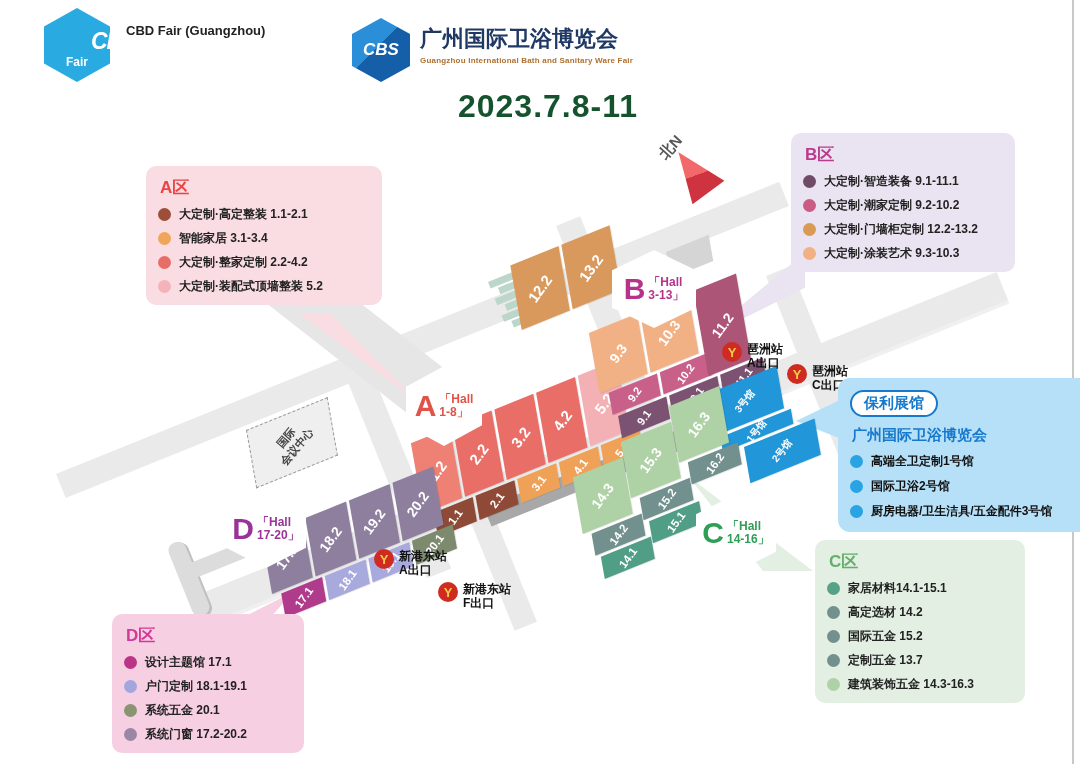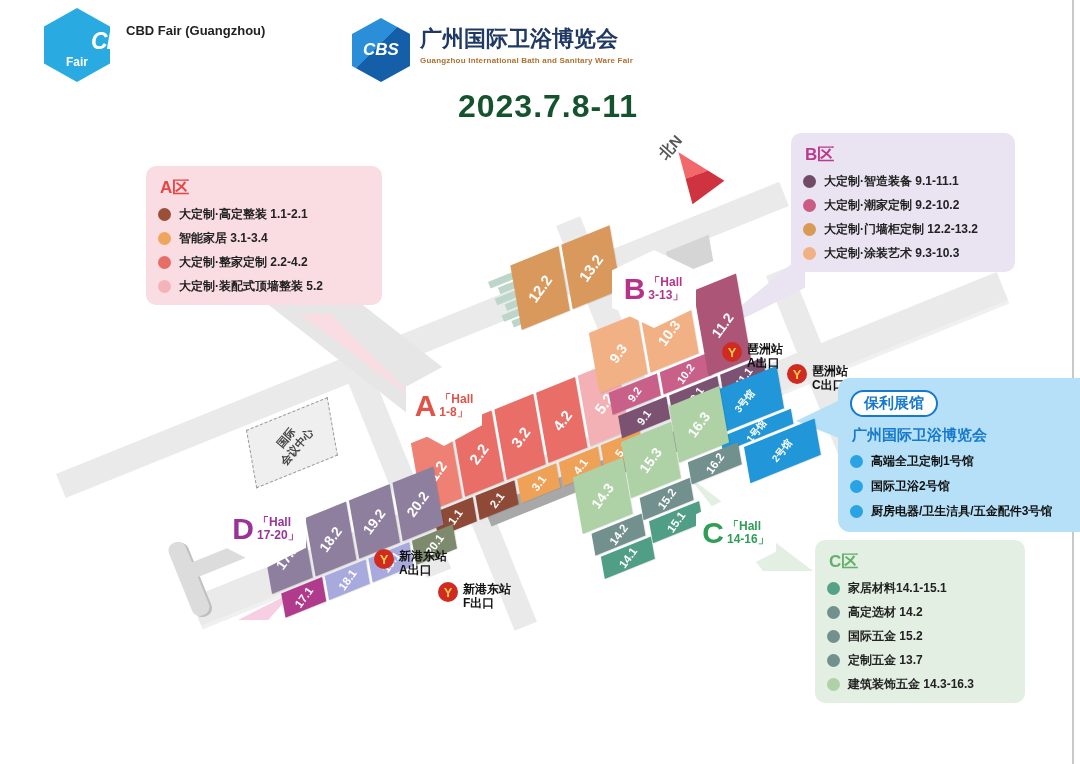--- a/index.html
+++ b/index.html
@@ -495,14 +495,33 @@
     <div class="row">
         <span class="dot" style="background-color: rgb(114, 144, 141);"></span>
         <span class="lbl">定制五金 13.7</span>
       </div>
     <div class="row">
         <span class="dot" style="background-color: rgb(174, 210, 165);"></span>
         <span class="lbl">建筑装饰五金 14.3-16.3</span>
       </div>
   </div>
 
+  <div class="legend legend-d">
+    <h3>D区</h3>
+    <div class="row">
+        <span class="dot" style="background-color: rgb(187, 53, 135);"></span>
+        <span class="lbl">设计主题馆 17.1</span>
+      </div>
+    <div class="row">
+        <span class="dot" style="background-color: rgb(163, 165, 221);"></span>
+        <span class="lbl">户门定制 18.1-19.1</span>
+      </div>
+    <div class="row">
+        <span class="dot" style="background-color: rgb(138, 148, 114);"></span>
+        <span class="lbl">系统五金 20.1</span>
+      </div>
+    <div class="row">
+        <span class="dot" style="background-color: rgb(155, 135, 164);"></span>
+        <span class="lbl">系统门窗 17.2-20.2</span>
+      </div>
+  </div>
 
 </div>
 
 </body></html>

